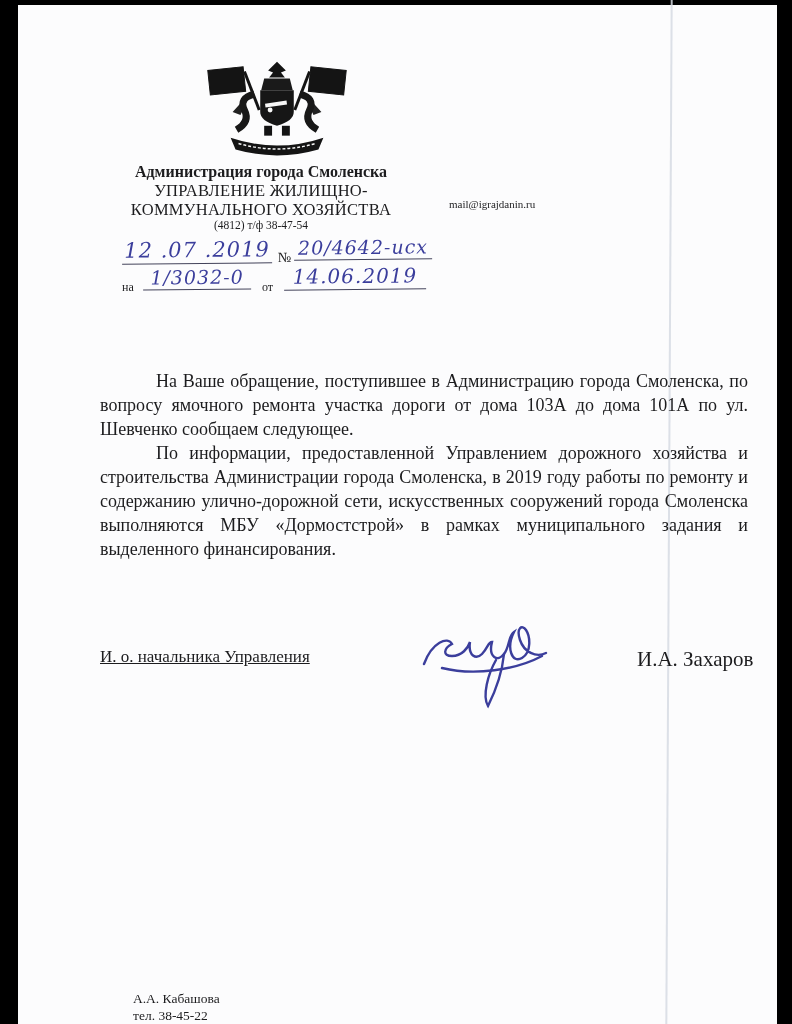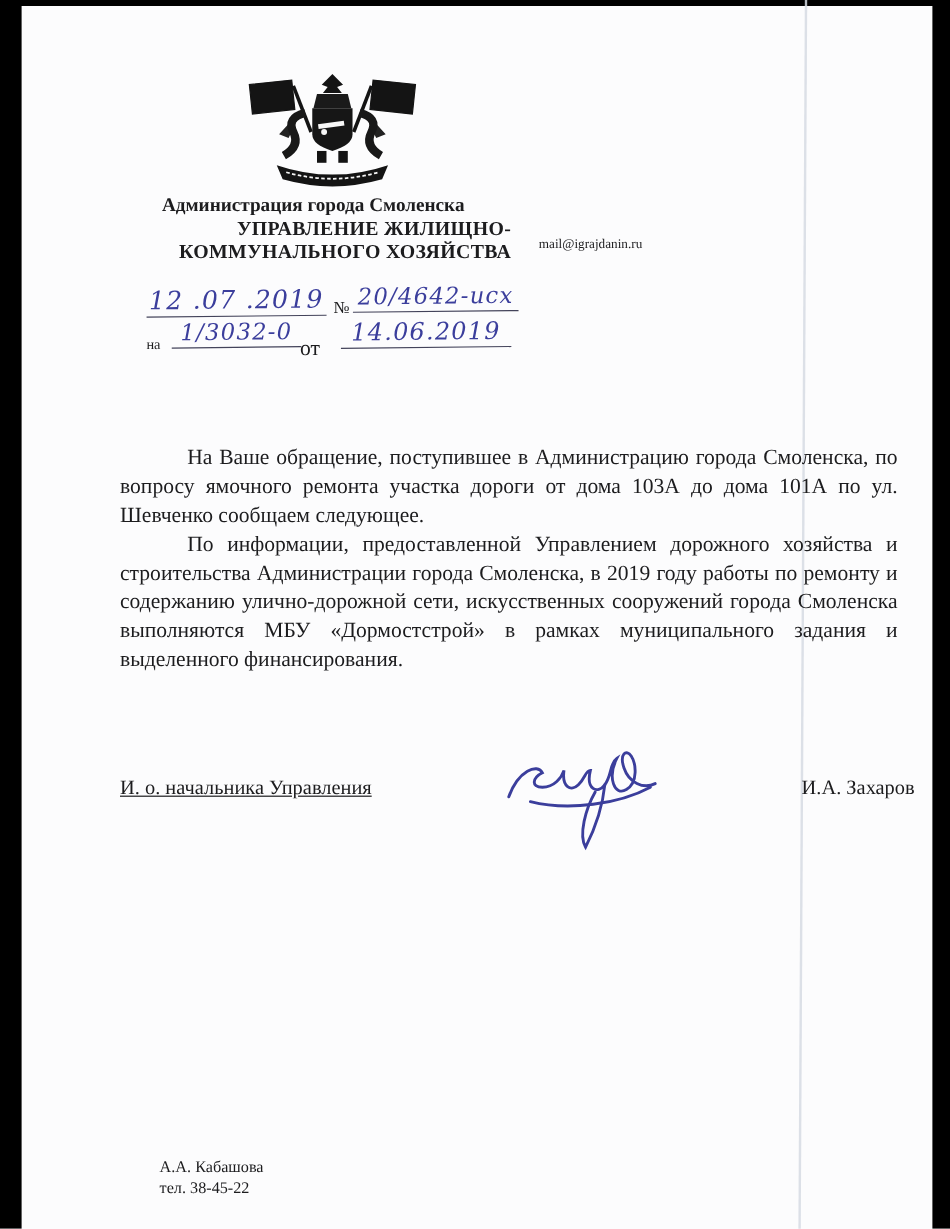--- a/index.html
+++ b/index.html
@@ -13,54 +13,54 @@
   .bar-left  { left:0; top:0; width:18px; height:1024px; }
   .bar-right { left:777px; top:0; width:15px; height:1024px; }
   .scanline {
     position:absolute; left:668px; top:-4px; width:2px; height:1034px;
     background:#d6dae3; transform:rotate(0.3deg); opacity:.85;
   }
   .emblem { position:absolute; left:203px; top:60px; width:148px; height:100px; }
 
   .letterhead { position:absolute; left:96px; top:162px; width:330px; text-align:center; }
   .org1 { font-weight:bold; font-size:16px; line-height:19px; }
-  .org2 { font-weight:bold; font-size:16.5px; line-height:19px; letter-spacing:.3px;text-align:right; }
+  .org2 { font-weight:normal; font-size:16.5px; line-height:19px; letter-spacing:.3px; }
   .addr { font-size:11.5px; line-height:13px; margin-top:3px; }
   .addr2{ font-size:11.5px; line-height:13px; }
 
   .email { position:absolute; left:449px; top:198px; font-size:11px; }
 
   .hw {
     font-family:"DejaVu Serif", serif; font-style:italic;
     color:#3b3e9c; letter-spacing:1px;
   }
   .uline {
     position:absolute; display:inline-block; text-align:center;
     border-bottom:1.6px solid #43435a; padding-bottom:1px;
     transform:rotate(-0.6deg);
   }
   .hw-date   { left:122px; top:238px; width:150px; font-size:21px; }
   .no-label  { position:absolute; left:278px; top:250px; font-size:14px; }
   .hw-number { left:294px; top:236px; width:138px; font-size:19px; }
   .na-label  { position:absolute; left:122px; top:280px; font-size:12px; }
   .hw-reply  { left:143px; top:266px; width:108px; font-size:19px; }
-  .ot-label  { position:absolute; left:250px; top:280px; font-size:18px; }
+  .ot-label  { position:absolute; left:262px; top:280px; font-size:12px; }
   .hw-rdate  { left:284px; top:264px; width:142px; font-size:20px; }
 
   .body-text {
     position:absolute; left:100px; top:369px; width:648px;
     font-size:18px; line-height:24px; text-align:justify;
   }
   .body-text p { margin:0; text-indent:56px; }
 
   .sig-position { position:absolute; left:100px; top:647px; font-size:17px;text-decoration:underline; }
-  .sig-name     { position:absolute; left:668px; top:647px; font-size:17px; }
+  .sig-name     { position:absolute; left:637px; top:647px; font-size:21px; }
   .sig-scribble { position:absolute; left:416px; top:616px; width:150px; height:100px; }
 
-  .footer { position:absolute; left:133px; top:964px; font-size:13.5px; line-height:17px; }
+  .footer { position:absolute; left:133px; top:990px; font-size:13.5px; line-height:17px; }
 </style>
 </head>
 <body>
 
 <div class="page">
 
   <div class="bar bar-top"></div>
   <div class="bar bar-left"></div>
   <div class="bar bar-right"></div>
   <div class="scanline"></div>
@@ -83,20 +83,21 @@
     <rect x="62" y="66" width="8" height="10" fill="#141414"></rect>
     <rect x="80" y="66" width="8" height="10" fill="#141414"></rect>
     <path d="M28 78 q47 16 94 0 l-5 12 q-42 12 -84 0 z" fill="#141414"></path>
     <path d="M36 84 q39 11 78 0" stroke="#f5f5f5" stroke-width="1.5" fill="none" stroke-dasharray="3 2"></path>
   </svg>
 
   <div class="letterhead">
     <div class="org1">Администрация города Смоленска</div>
     <div class="org2">УПРАВЛЕНИЕ ЖИЛИЩНО-</div>
     <div class="org2">КОММУНАЛЬНОГО ХОЗЯЙСТВА</div>
+    <div class="addr2">(4812) т/ф 38-47-54</div>
   </div>
 
   <div class="email">mail@igrajdanin.ru</div>
 
   <span class="uline hw hw-date">12 .07 .2019</span>
   <span class="no-label">№</span>
   <span class="uline hw hw-number">20/4642-исх</span>
 
   <span class="na-label">на</span>
   <span class="uline hw hw-reply">1/3032-0</span>

